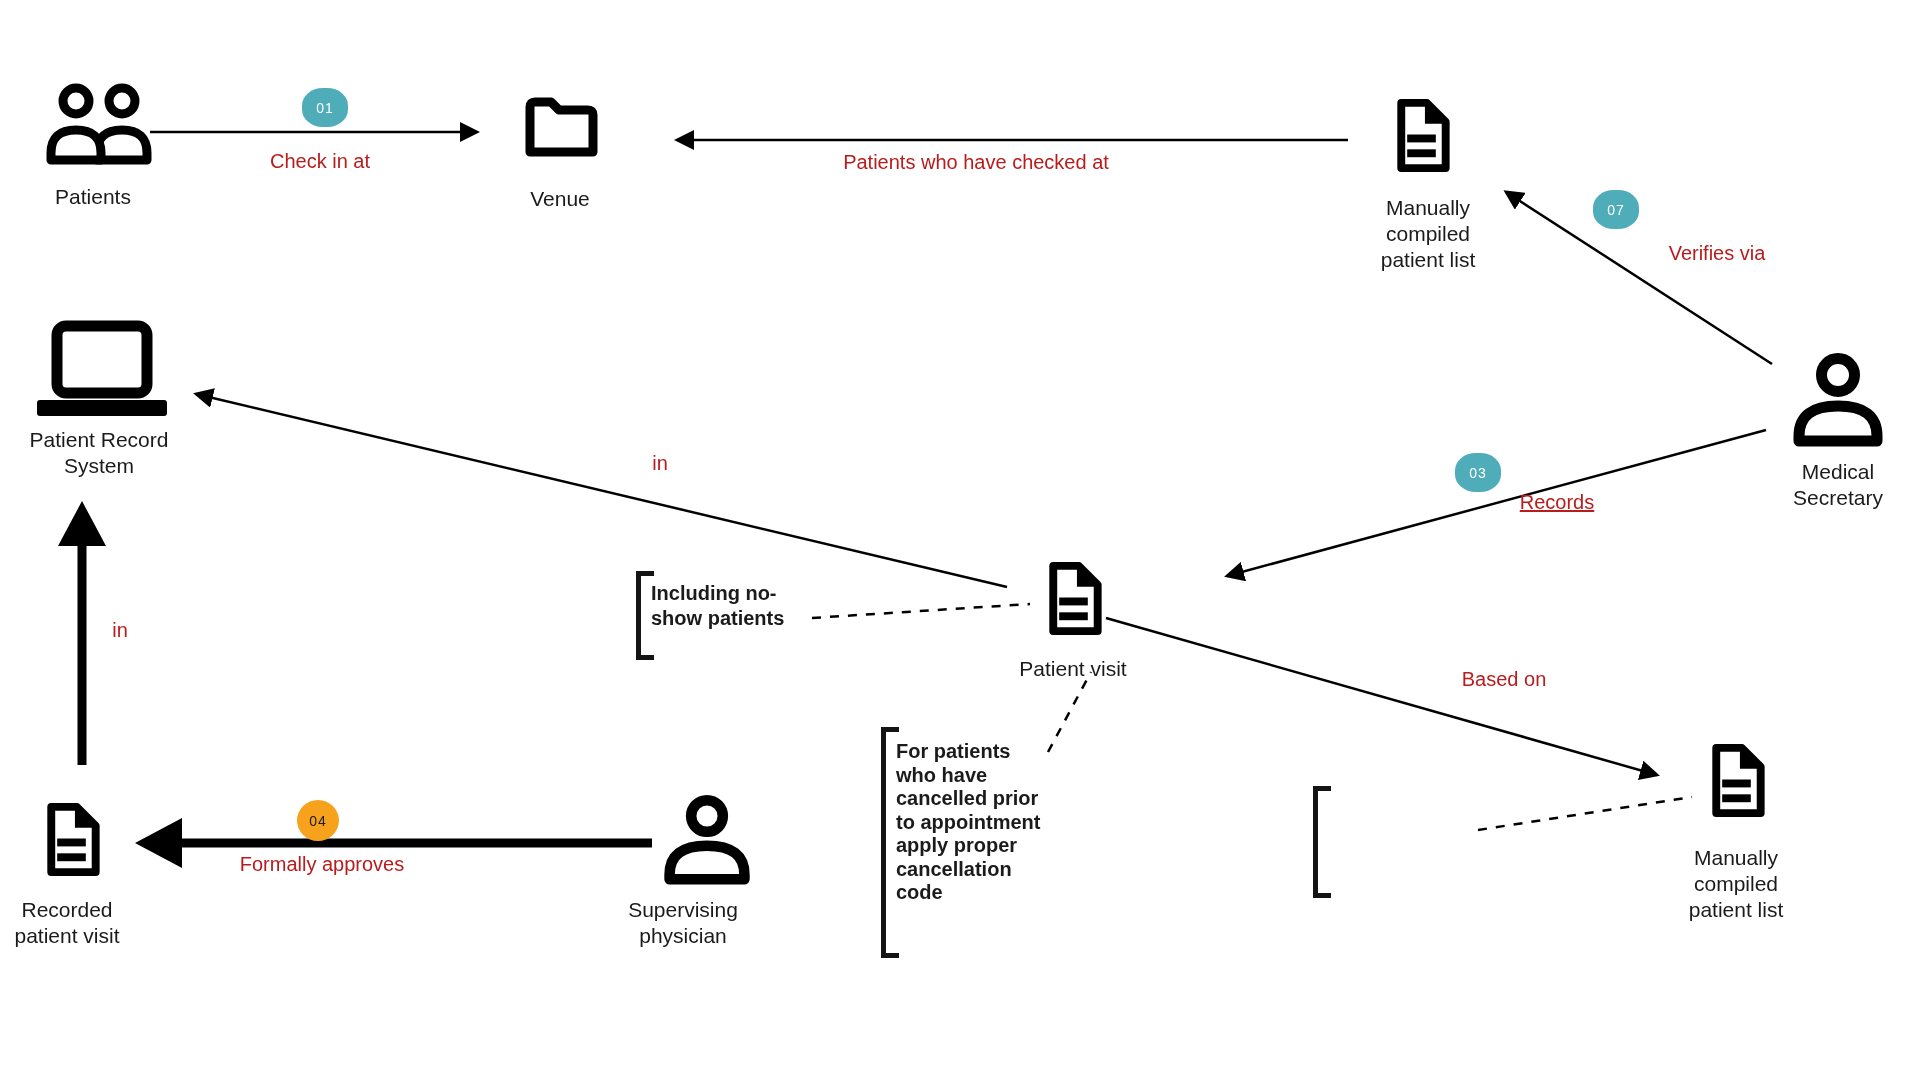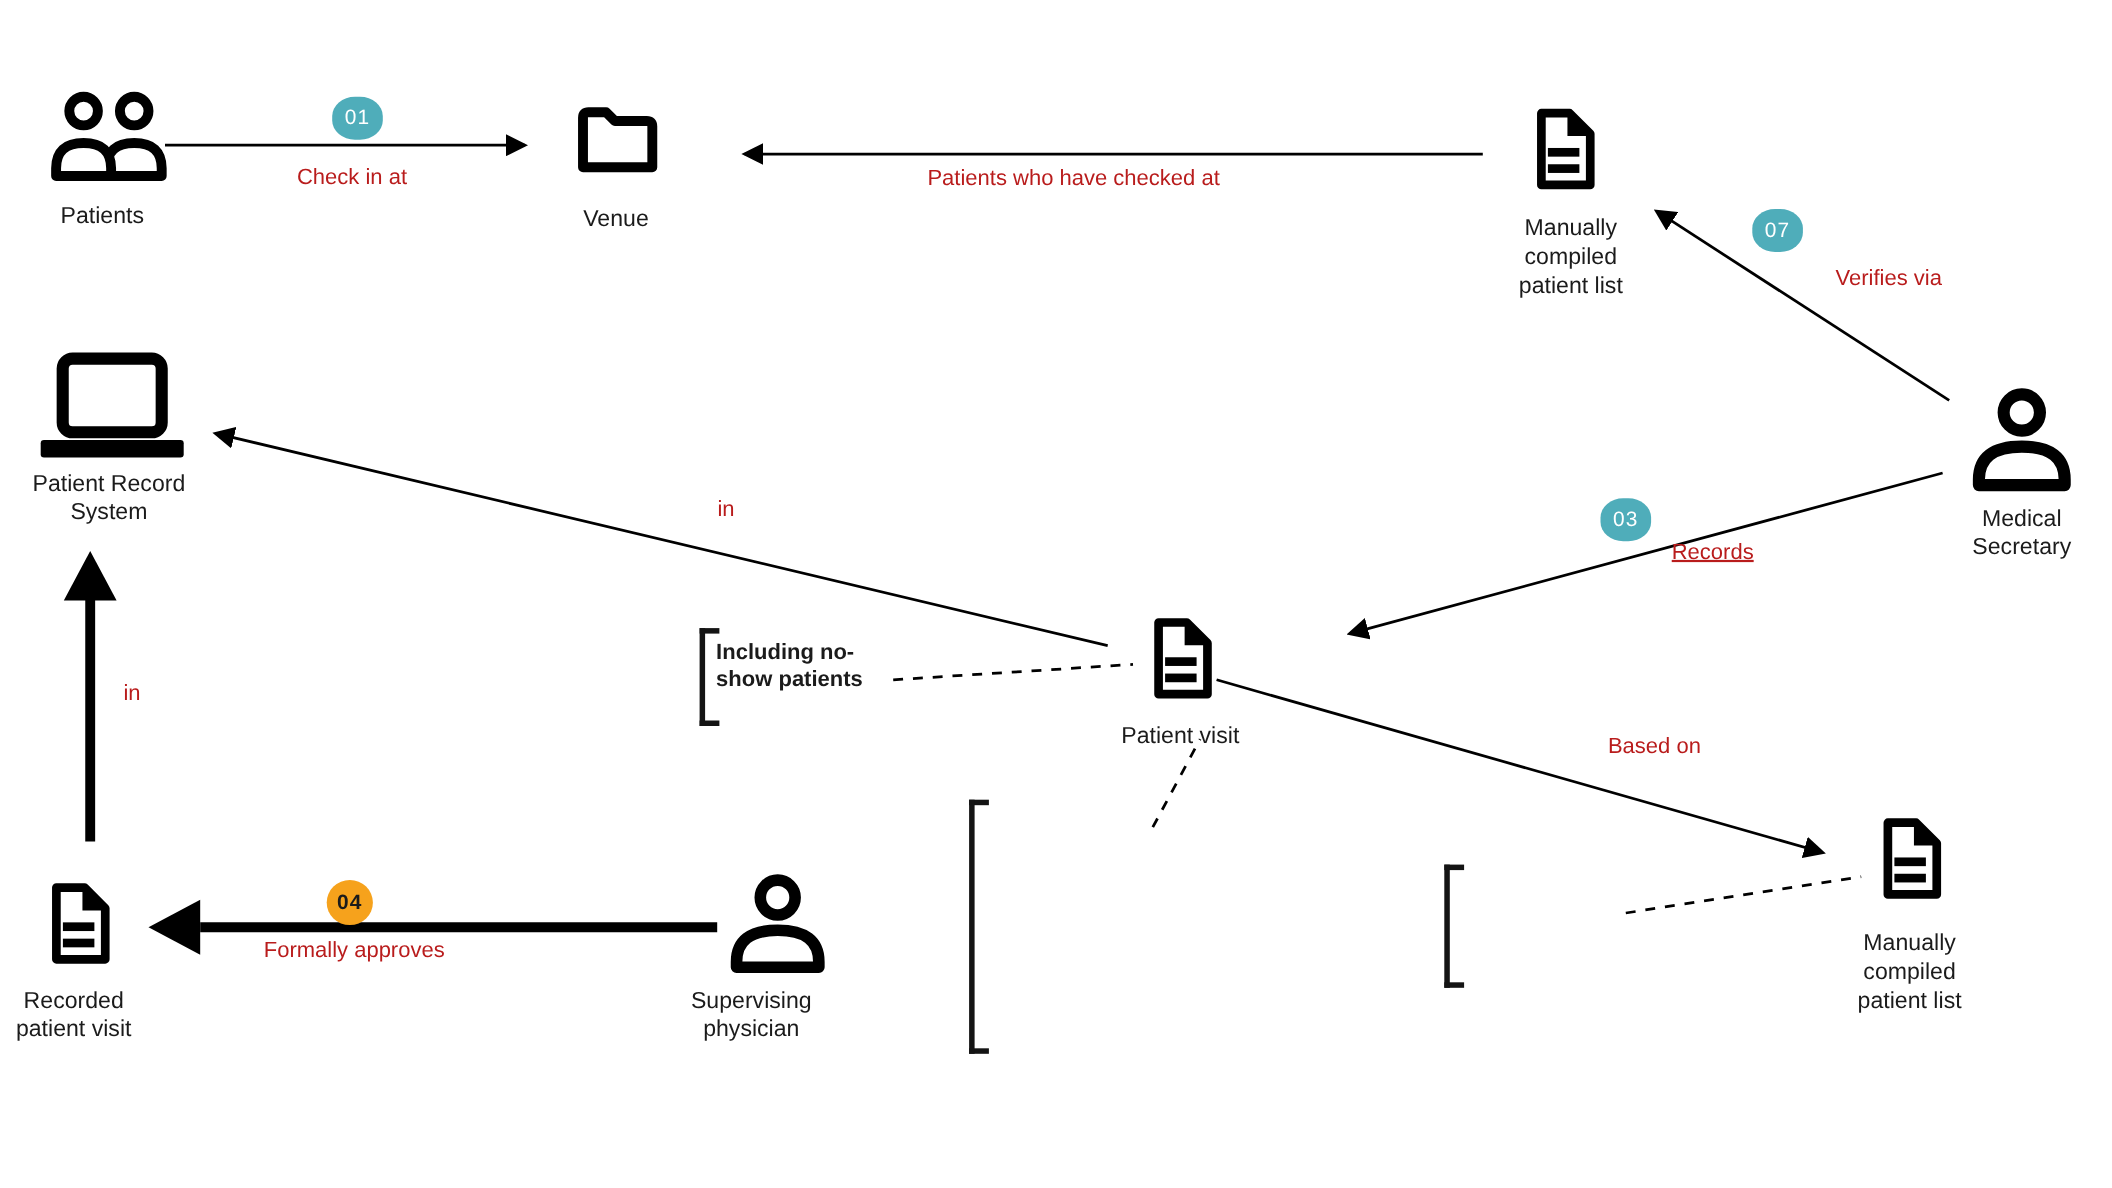--- a/index.html
+++ b/index.html
@@ -13,21 +13,21 @@
     position:absolute; transform:translateX(-50%); text-align:center;
     font-size:21px; line-height:26px; white-space:pre-line; color:#1b1b1b;
   }
   .edge-label {
     position:absolute; transform:translateX(-50%);
     font-size:20px; white-space:nowrap; color:#b91c1c;
   }
   .badge {
     position:absolute; width:46px; height:39px; border-radius:45%;
     display:flex; align-items:center; justify-content:center;
-    font-size:19px; letter-spacing:1px;
+    font-size:14px; letter-spacing:1px;
   }
   .badge.teal   { background:#4FADBA; color:#ffffff; }
   .badge.orange { background:#F6A21C; color:#1b1b1b; width:42px; height:41px; border-radius:50%; }
   .bracket {
     position:absolute; width:18px; box-sizing:border-box;
     border-left:5px solid #141414; border-top:5px solid #141414; border-bottom:5px solid #141414;
   }
   .ann-text {
     position:absolute; font-size:20px; white-space:pre-line; color:#1b1b1b; text-align:left;font-weight:bold;
   }
@@ -134,32 +134,39 @@
 patient visit</div>
   <div class="node-label" style="left:683px; top:897px;">Supervising
 physician</div>
   <div class="node-label" style="left:1736px;top:845px;">Manually
 compiled
 patient list</div>
 
   <div class="badge teal" style="left:302px;  top:88px;">01</div>
   <div class="badge teal" style="left:1593px; top:190px;">07</div>
   <div class="badge teal" style="left:1455px; top:453px;">03</div>
-  <div class="badge orange" style="left:297px;  top:800px;font-weight:bold;">04</div>
+  <div class="badge orange" style="left:297px;  top:800px;">04</div>
 
   <div class="edge-label" style="left:320px;  top:150px;">Check in at</div>
   <div class="edge-label" style="left:976px;  top:151px;">Patients who have checked at</div>
   <div class="edge-label" style="left:1717px; top:242px;">Verifies via</div>
   <div class="edge-label" style="left:1557px; top:491px;text-decoration:underline;">Records</div>
   <div class="edge-label" style="left:660px;  top:452px;">in</div>
   <div class="edge-label" style="left:1504px; top:668px;">Based on</div>
   <div class="edge-label" style="left:322px;  top:853px;">Formally approves</div>
   <div class="edge-label" style="left:120px;  top:619px;">in</div>
 
   <div class="bracket" style="left:636px;  top:571px; height:89px;"></div>
   <div class="ann-text" style="left:651px;  top:581px; line-height:25px;">Including no-
 show patients</div>
 
   <div class="bracket" style="left:881px;  top:727px; height:231px;"></div>
+  <div class="ann-text" style="left:896px;  top:740px; line-height:23.5px;">For patients
+who have
+cancelled prior
+to appointment
+apply proper
+cancellation
+code</div>
 
   <div class="bracket" style="left:1313px; top:786px; height:112px;"></div>
 
 </div>
 
 </body></html>

